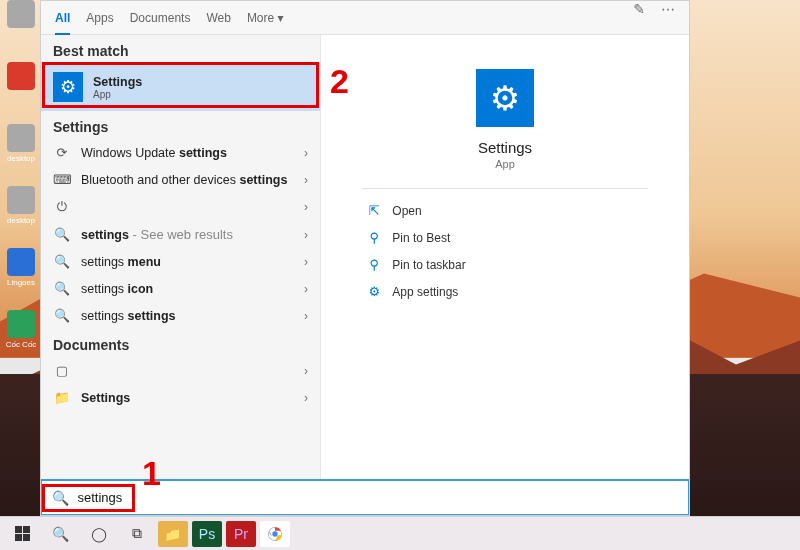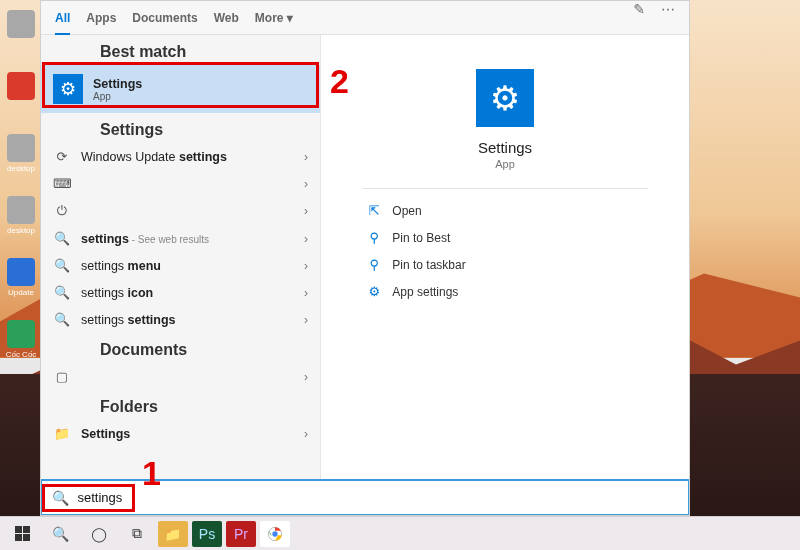--- a/index.html
+++ b/index.html
@@ -10,47 +10,47 @@
          background: linear-gradient(#f8e3c8, #efc795 60%, #d98746); }
   .mtn1 { position:absolute; left:0; right:0; bottom:35%; height:120px;
           background: linear-gradient(#c2572a,#c2572a);
           clip-path: polygon(0 100%, 0 70%, 8% 40%, 16% 55%, 24% 25%, 34% 60%, 44% 20%, 56% 55%, 66% 10%, 78% 60%, 88% 30%, 100% 50%, 100% 100%); }
   .mtn2 { position:absolute; left:0; right:0; bottom:25%; height:120px;
           background:#8a3a24;
           clip-path: polygon(0 100%, 0 80%, 10% 50%, 22% 70%, 34% 30%, 46% 70%, 58% 20%, 70% 65%, 82% 25%, 92% 60%, 100% 40%, 100% 100%); }
   .trees { position:absolute; left:0; right:0; bottom:6%; height:26%;
            background: linear-gradient(#3c2320,#2a1816); }
 
-  .desktop-icons { position:absolute; left:4px; top:10px; width:34px; z-index:1; }
+  .desktop-icons { position:absolute; left:4px; top:0; width:34px; z-index:1; }
   .dicon { width:34px; height:48px; margin-bottom:14px; text-align:center; font-size:8px; color:#fff; }
   .dicon .sq{ width:28px;height:28px;margin:0 auto 2px;border-radius:4px;background:#ccc; }
   .red{background:#d93a2b!important}.blue{background:#2a6fd6!important}.grey{background:#a8a8a8!important}.green{background:#2aa05a!important}
 
   .search-panel { position:absolute; left:40px; top:0; right:110px; bottom:34px;
                   background:#f2f2f2; border:1px solid #d0d0d0; z-index:5; display:flex; flex-direction:column; }
   .tabs { height:34px; display:flex; align-items:flex-start; gap:16px; padding:0 14px;
           border-bottom:1px solid #e0e0e0; background:#f7f7f7; font-size:12px; color:#666; }
-  .tab { height:34px; line-height:34px; cursor:pointer;font-weight:bold; }
+  .tab { height:34px; line-height:34px; cursor:pointer; }
   .tab.active { color:#0078d7; border-bottom:2px solid #0078d7; font-weight:600; }
   .tabs .spacer { flex:1; }
   .tabs .ic { color:#666; font-size:14px; }
 
   .body { flex:1; display:flex; min-height:0; }
   .left { width:280px; border-right:1px solid #e6e6e6; overflow:hidden; background:#f5f5f5; }
   .right { flex:1; background:#fff; display:flex; flex-direction:column; align-items:center; padding:16px 10px; }
 
-  .section-label { font-size:16px; font-weight:600; color:#333; padding:8px 12px 4px;margin-left:47px; }
+  .section-label { font-size:14px; font-weight:600; color:#333; padding:8px 12px 4px; }
   .result { display:flex; align-items:center; gap:10px; padding:6px 12px; font-size:12.5px; color:#222; cursor:pointer; }
   .result .chev { margin-left:auto; color:#777; font-size:12px; }
   .result .ico { width:18px; text-align:center; color:#555; font-size:13px; }
   .best { background:#c7def5; padding:9px 12px; }
   .best .tile{ width:30px;height:30px;background:#0078d7;display:flex;align-items:center;justify-content:center;color:#fff;font-size:18px; }
   .best .lbl{ display:flex;flex-direction:column; }
   .best .sub{ font-size:10px;color:#555; }
-  .hint{ font-size:10px;color:#888;text-align:right; }
+  .hint{ font-size:13px;color:#888;text-align:right; }
   b{ font-weight:600; }
 
   .preview-tile{ width:58px;height:58px;background:#0078d7;display:flex;align-items:center;justify-content:center;color:#fff;font-size:34px;margin-top:18px; }
   .preview-title{ font-size:15px;margin-top:12px;color:#222; }
   .preview-sub{ font-size:11px;color:#777;margin-top:2px; }
   .preview-divider{ width:82%;height:1px;background:#e3e3e3;margin:18px 0 8px; }
   .action{ width:82%; display:flex;align-items:center;gap:10px;padding:6px 4px;font-size:12px;color:#333;cursor:pointer; }
   .action .ai{ width:16px;text-align:center;color:#0078d7;font-size:13px; }
 
   .search-bar{ height:34px;border-top:1px solid #d0d0d0;background:#fff;display:flex;align-items:center;padding:0 10px;border:1.5px solid #3a9bdc;border-left:none;border-right:none;border-bottom:none; outline:1px solid #3a9bdc; margin:0 1px 1px 1px;}
@@ -75,21 +75,21 @@
     <div class="mtn1"></div>
     <div class="mtn2"></div>
     <div class="trees"></div>
 </div>
 
 <div class="desktop-icons">
   <div class="dicon"><div class="sq grey"></div><span></span></div>
   <div class="dicon"><div class="sq red"></div><span></span></div>
   <div class="dicon"><div class="sq grey"></div><span>desktop</span></div>
   <div class="dicon"><div class="sq grey"></div><span>desktop</span></div>
-  <div class="dicon"><div class="sq blue"></div><span>Update</span></div>
+  <div class="dicon"><div class="sq blue"></div><span>Lingoes</span></div>
   <div class="dicon"><div class="sq green"></div><span>Cốc Cốc</span></div>
 </div>
 
 <div class="search-panel">
   <div class="tabs">
     <div class="tab active">All</div>
     <div class="tab">Apps</div>
     <div class="tab">Documents</div>
     <div class="tab">Web</div>
     <div class="tab"><span>More</span> ▾</div>
@@ -110,20 +110,21 @@
       </div>
 
       <div class="section-label">Settings</div>
       <div class="result">
           <span class="ico">⟳</span>
           <span><span>Windows Update </span><b>settings</b></span>
           <span class="chev">›</span>
         </div>
       <div class="result">
           <span class="ico">⌨</span>
+          <span><span>Bluetooth and other devices </span><b>settings</b></span>
           <span class="chev">›</span>
         </div>
       <div class="result">
           <span class="ico">⏻</span>
           <span class="chev">›</span>
         </div>
 
       <div class="result">
           <span class="ico">🔍</span>
           <span><b>settings</b><span class="hint"> - See web results</span></span>
@@ -144,21 +145,20 @@
           <span><span>settings </span><b>settings</b></span>
           <span class="chev">›</span>
         </div>
 
       <div class="section-label">Documents</div>
       <div class="result">
           <span class="ico">▢</span>
           <span class="chev">›</span>
         </div>
 
-      <div class="section-label">Folders</div>
       <div class="result">
           <span class="ico">📁</span>
           <span><b>Settings</b></span>
           <span class="chev">›</span>
         </div>
     </div>
 
     <div class="right">
       <div class="preview-tile">⚙</div>
       <div class="preview-title">Settings</div>

